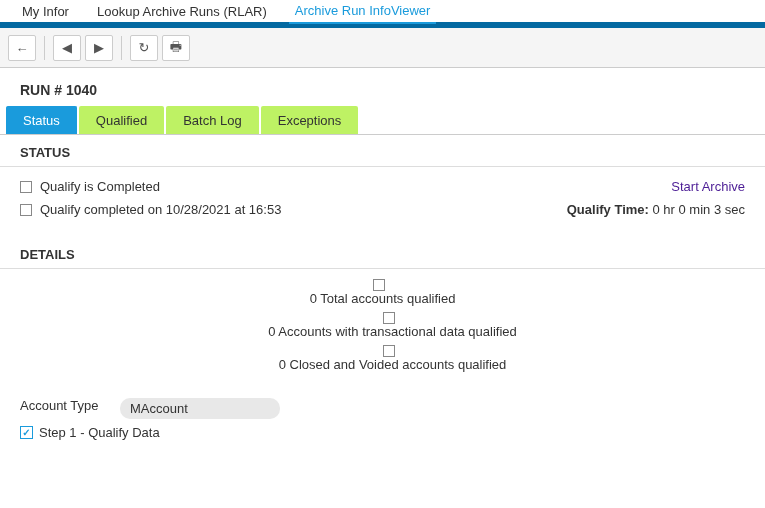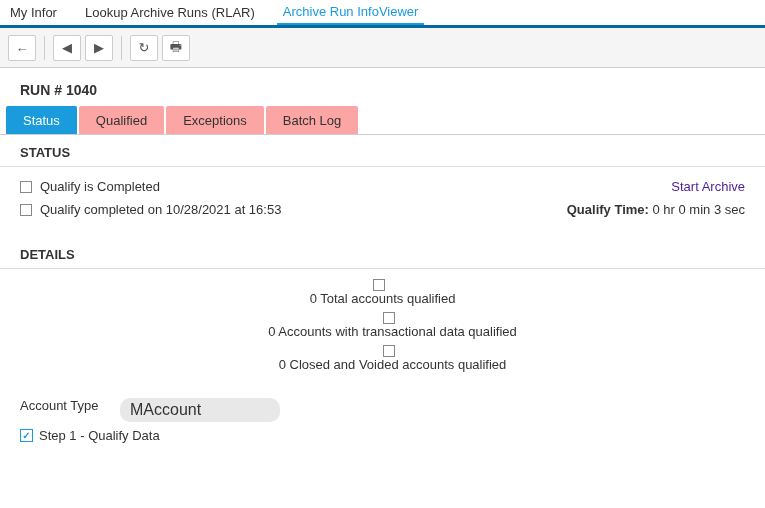--- a/index.html
+++ b/index.html
@@ -11,23 +11,23 @@
       width: 765px;
       height: 508px;
       overflow: hidden;
     }
 
     
     .top-nav {
       display: flex;
       align-items: center;
       background: #fff;
-      border-bottom: 3px solid #0369a1;
+      border-bottom: 6px solid #0369a1;
       height: 28px;
-      padding: 0 4px;
+      padding: 0 16px;
       gap: 16px;
     }
     .top-nav-item {
       font-size: 13px;
       color: #333;
       cursor: pointer;
       padding: 4px 6px;
       white-space: nowrap;
     }
     .top-nav-item.active {
@@ -89,21 +89,21 @@
       background: #fff;
     }
     .tab {
       padding: 6px 16px;
       cursor: pointer;
       border: 1px solid transparent;
       border-bottom: none;
       margin-right: 2px;
       font-size: 13px;
       color: #333;
-      background: #fca5a5;
+      background: #bef264;
       border-radius: 2px 2px 0 0;
     }
     .tab.active {
       background: #1a9bdc;
       color: #fff;
       border-color: #1a9bdc;
     }
 
     
     .section-header {
@@ -180,21 +180,21 @@
 
     .param-label {
       min-width: 100px;
       font-size: 13px;
     }
 
     .param-value {
       background: #e8e8e8;
       padding: 3px 10px;
       border-radius: 10px;
-      font-size: 16px;
+      font-size: 13px;
       min-width: 160px;
     }
 
     .step-row {
       display: flex;
       align-items: center;
       gap: 6px;
       font-size: 13px;
       margin-top: 4px;
     }
@@ -252,22 +252,22 @@
 
 <div class="main-content">
 
   <div class="run-header">
     <span>RUN # 1040</span>
   </div>
 
   <div class="tabs-bar">
     <div class="tab active">Status</div>
     <div class="tab">Qualified</div>
+    <div class="tab">Batch Log</div>
     <div class="tab">Exceptions</div>
-    <div class="tab">Batch Log</div>
   </div>
 
   <div class="section-header">
     <span>STATUS</span>
   </div>
 
   <div class="status-section">
     <div class="status-rows-container">
       <div class="status-rows-left">
         <div class="status-row">

